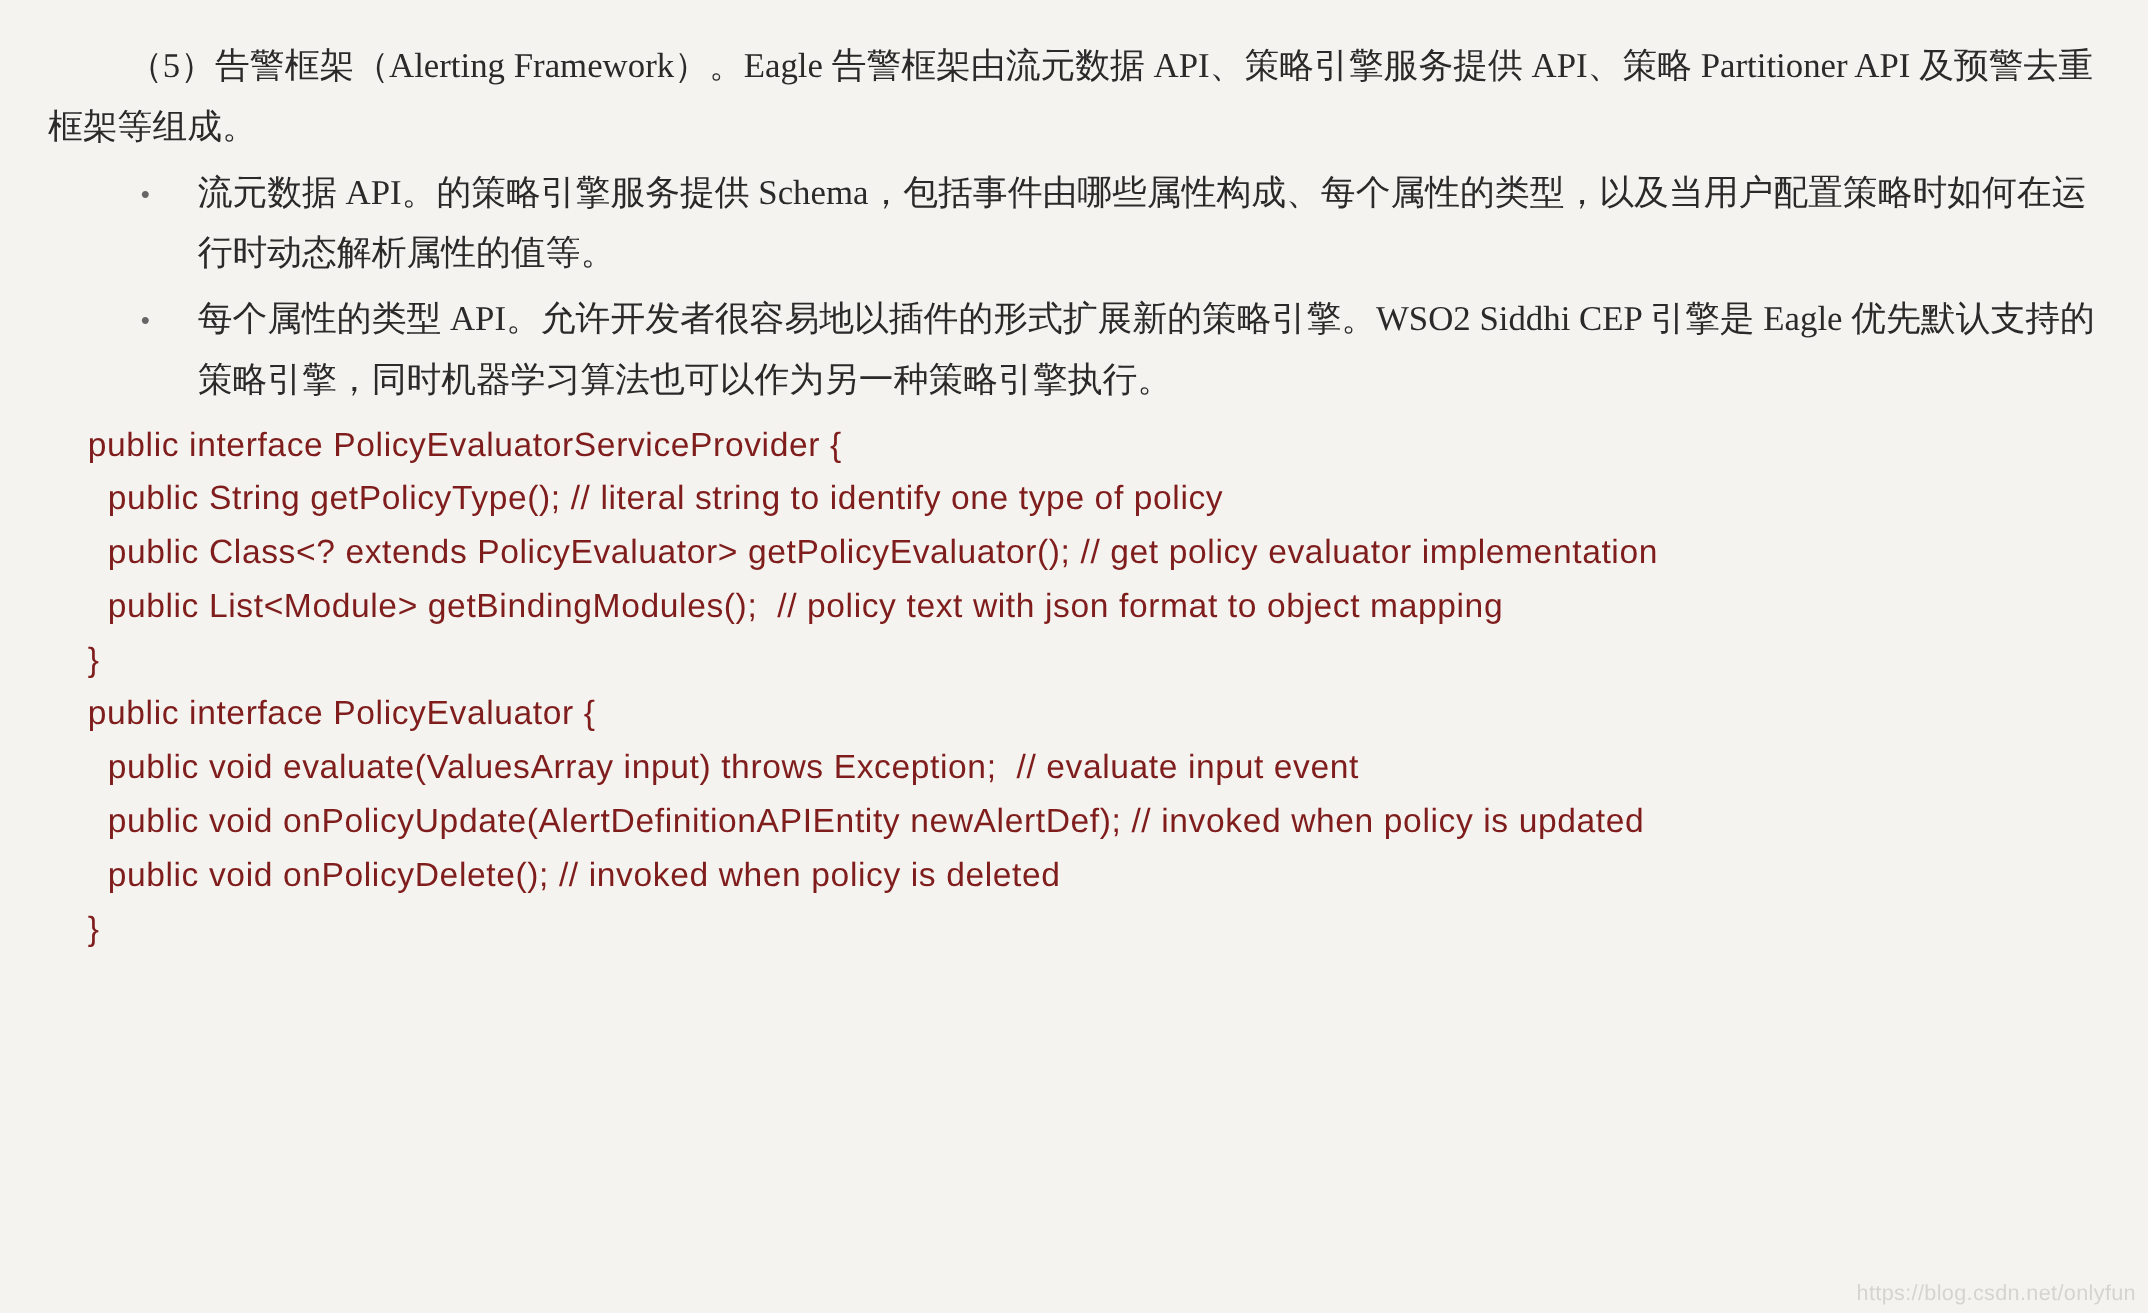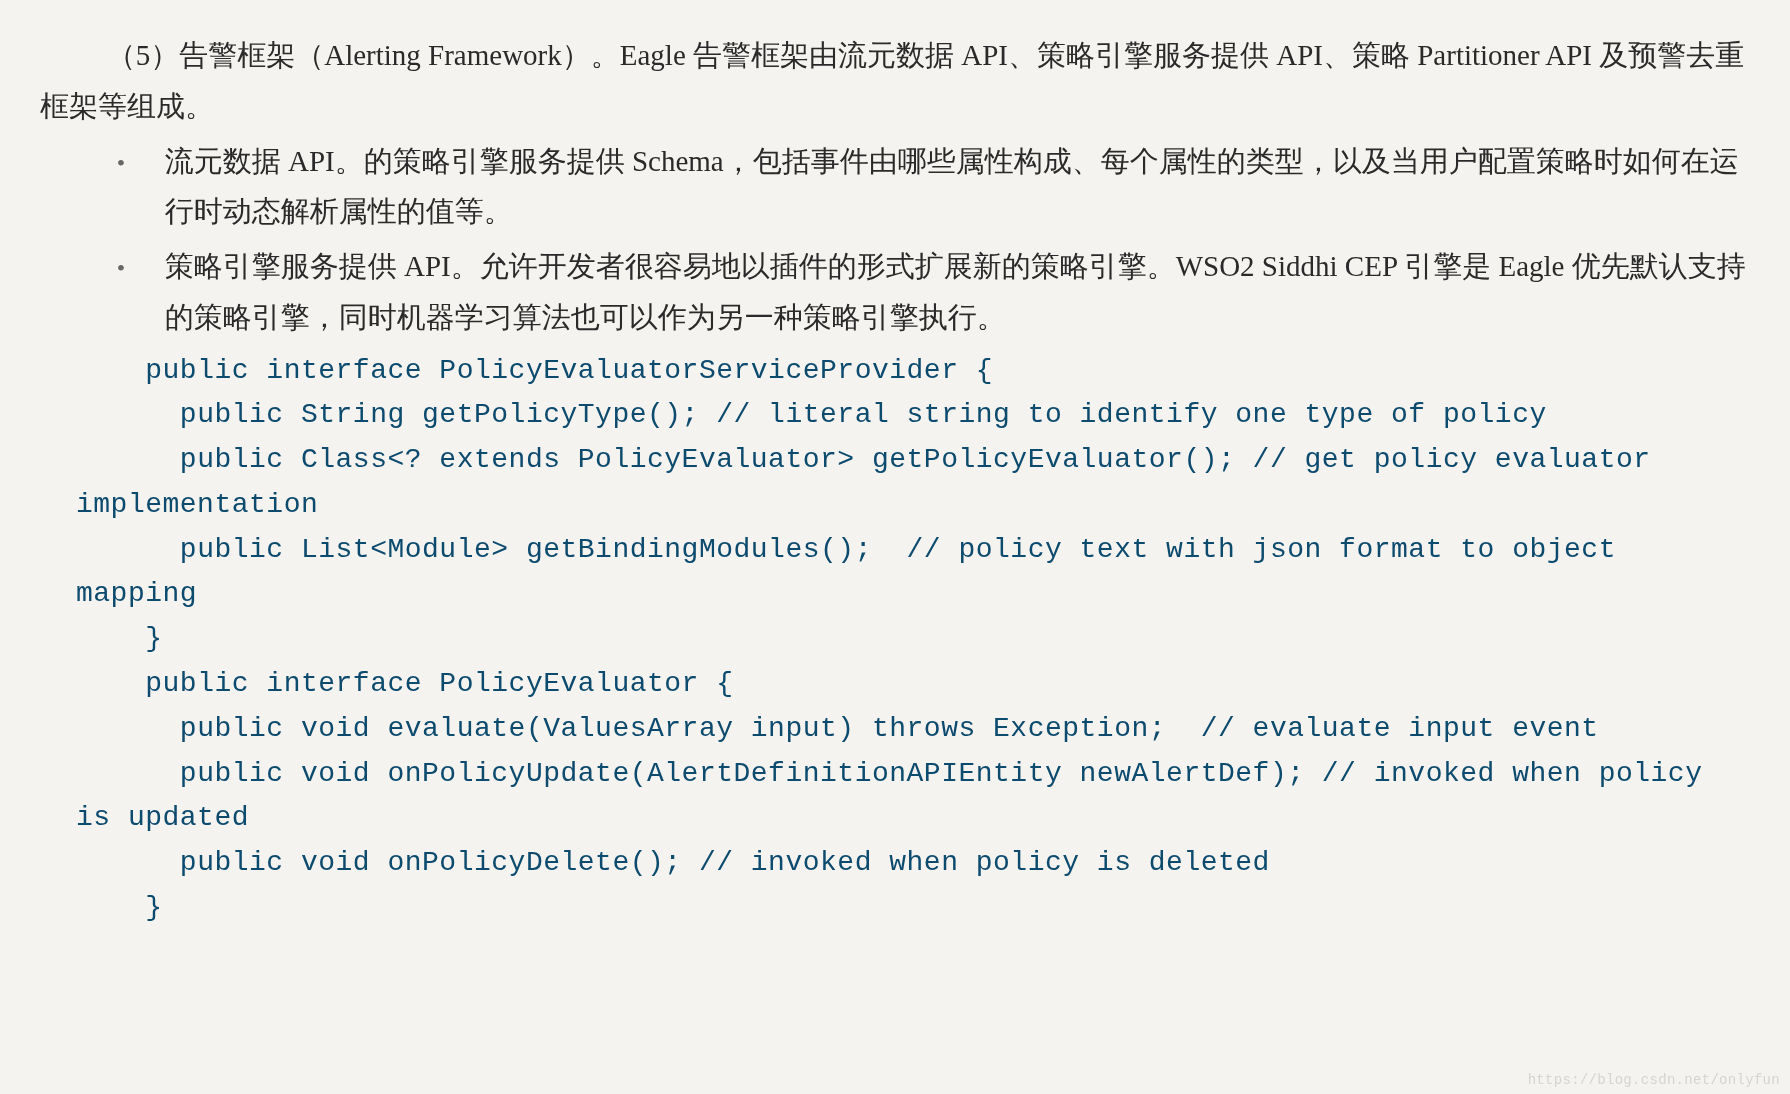--- a/index.html
+++ b/index.html
@@ -29,47 +29,46 @@
     }
     .bullet-item::before {
       content: "•";
       position: absolute;
       left: 3.2em;
       color: #666;
       font-size: 24px;
       top: 6px;
     }
     .code-block {
-      font-family: Liberation Mono, monospace;
+      font-family: Liberation Sans, sans-serif;
       font-size: 28px;
       line-height: 1.6;
       white-space: pre-wrap;
       word-break: break-word;
       letter-spacing: 0.5px;
-      color: #0c4a6e;
+      color: #7f1d1d;
       margin-top: 6px;
-      margin-left: 36px;
     }
     .watermark {
       position: absolute;
       right: 10px;
       bottom: 6px;
-      font-size: 14px;
+      font-size: 18px;
       color: rgba(120,120,120,0.25);
-      font-family: Liberation Mono, monospace;
+      font-family: Liberation Sans, sans-serif;
       letter-spacing: 0.3px;
     }
   </style>
 </head>
 <body>
 
 <div class="content">
   <p class="para">（5）告警框架（Alerting Framework）。Eagle 告警框架由流元数据 API、策略引擎服务提供 API、策略 Partitioner API 及预警去重框架等组成。</p>
   <div class="bullet-item">流元数据 API。的策略引擎服务提供 Schema，包括事件由哪些属性构成、每个属性的类型，以及当用户配置策略时如何在运行时动态解析属性的值等。</div>
-  <div class="bullet-item">策略引擎服务提供 API。允许开发者很容易地以插件的形式扩展新的策略引擎。WSO2 Siddhi CEP 引擎是 Eagle 优先默认支持的策略引擎，同时机器学习算法也可以作为另一种策略引擎执行。</div>
+  <div class="bullet-item">每个属性的类型 API。允许开发者很容易地以插件的形式扩展新的策略引擎。WSO2 Siddhi CEP 引擎是 Eagle 优先默认支持的策略引擎，同时机器学习算法也可以作为另一种策略引擎执行。</div>
   <div class="code-block">    public interface PolicyEvaluatorServiceProvider {
       public String getPolicyType(); // literal string to identify one type of policy
       public Class&lt;? extends PolicyEvaluator&gt; getPolicyEvaluator(); // get policy evaluator implementation
       public List&lt;Module&gt; getBindingModules();  // policy text with json format to object mapping
     }
     public interface PolicyEvaluator {
       public void evaluate(ValuesArray input) throws Exception;  // evaluate input event
       public void onPolicyUpdate(AlertDefinitionAPIEntity newAlertDef); // invoked when policy is updated
       public void onPolicyDelete(); // invoked when policy is deleted
     }</div>

